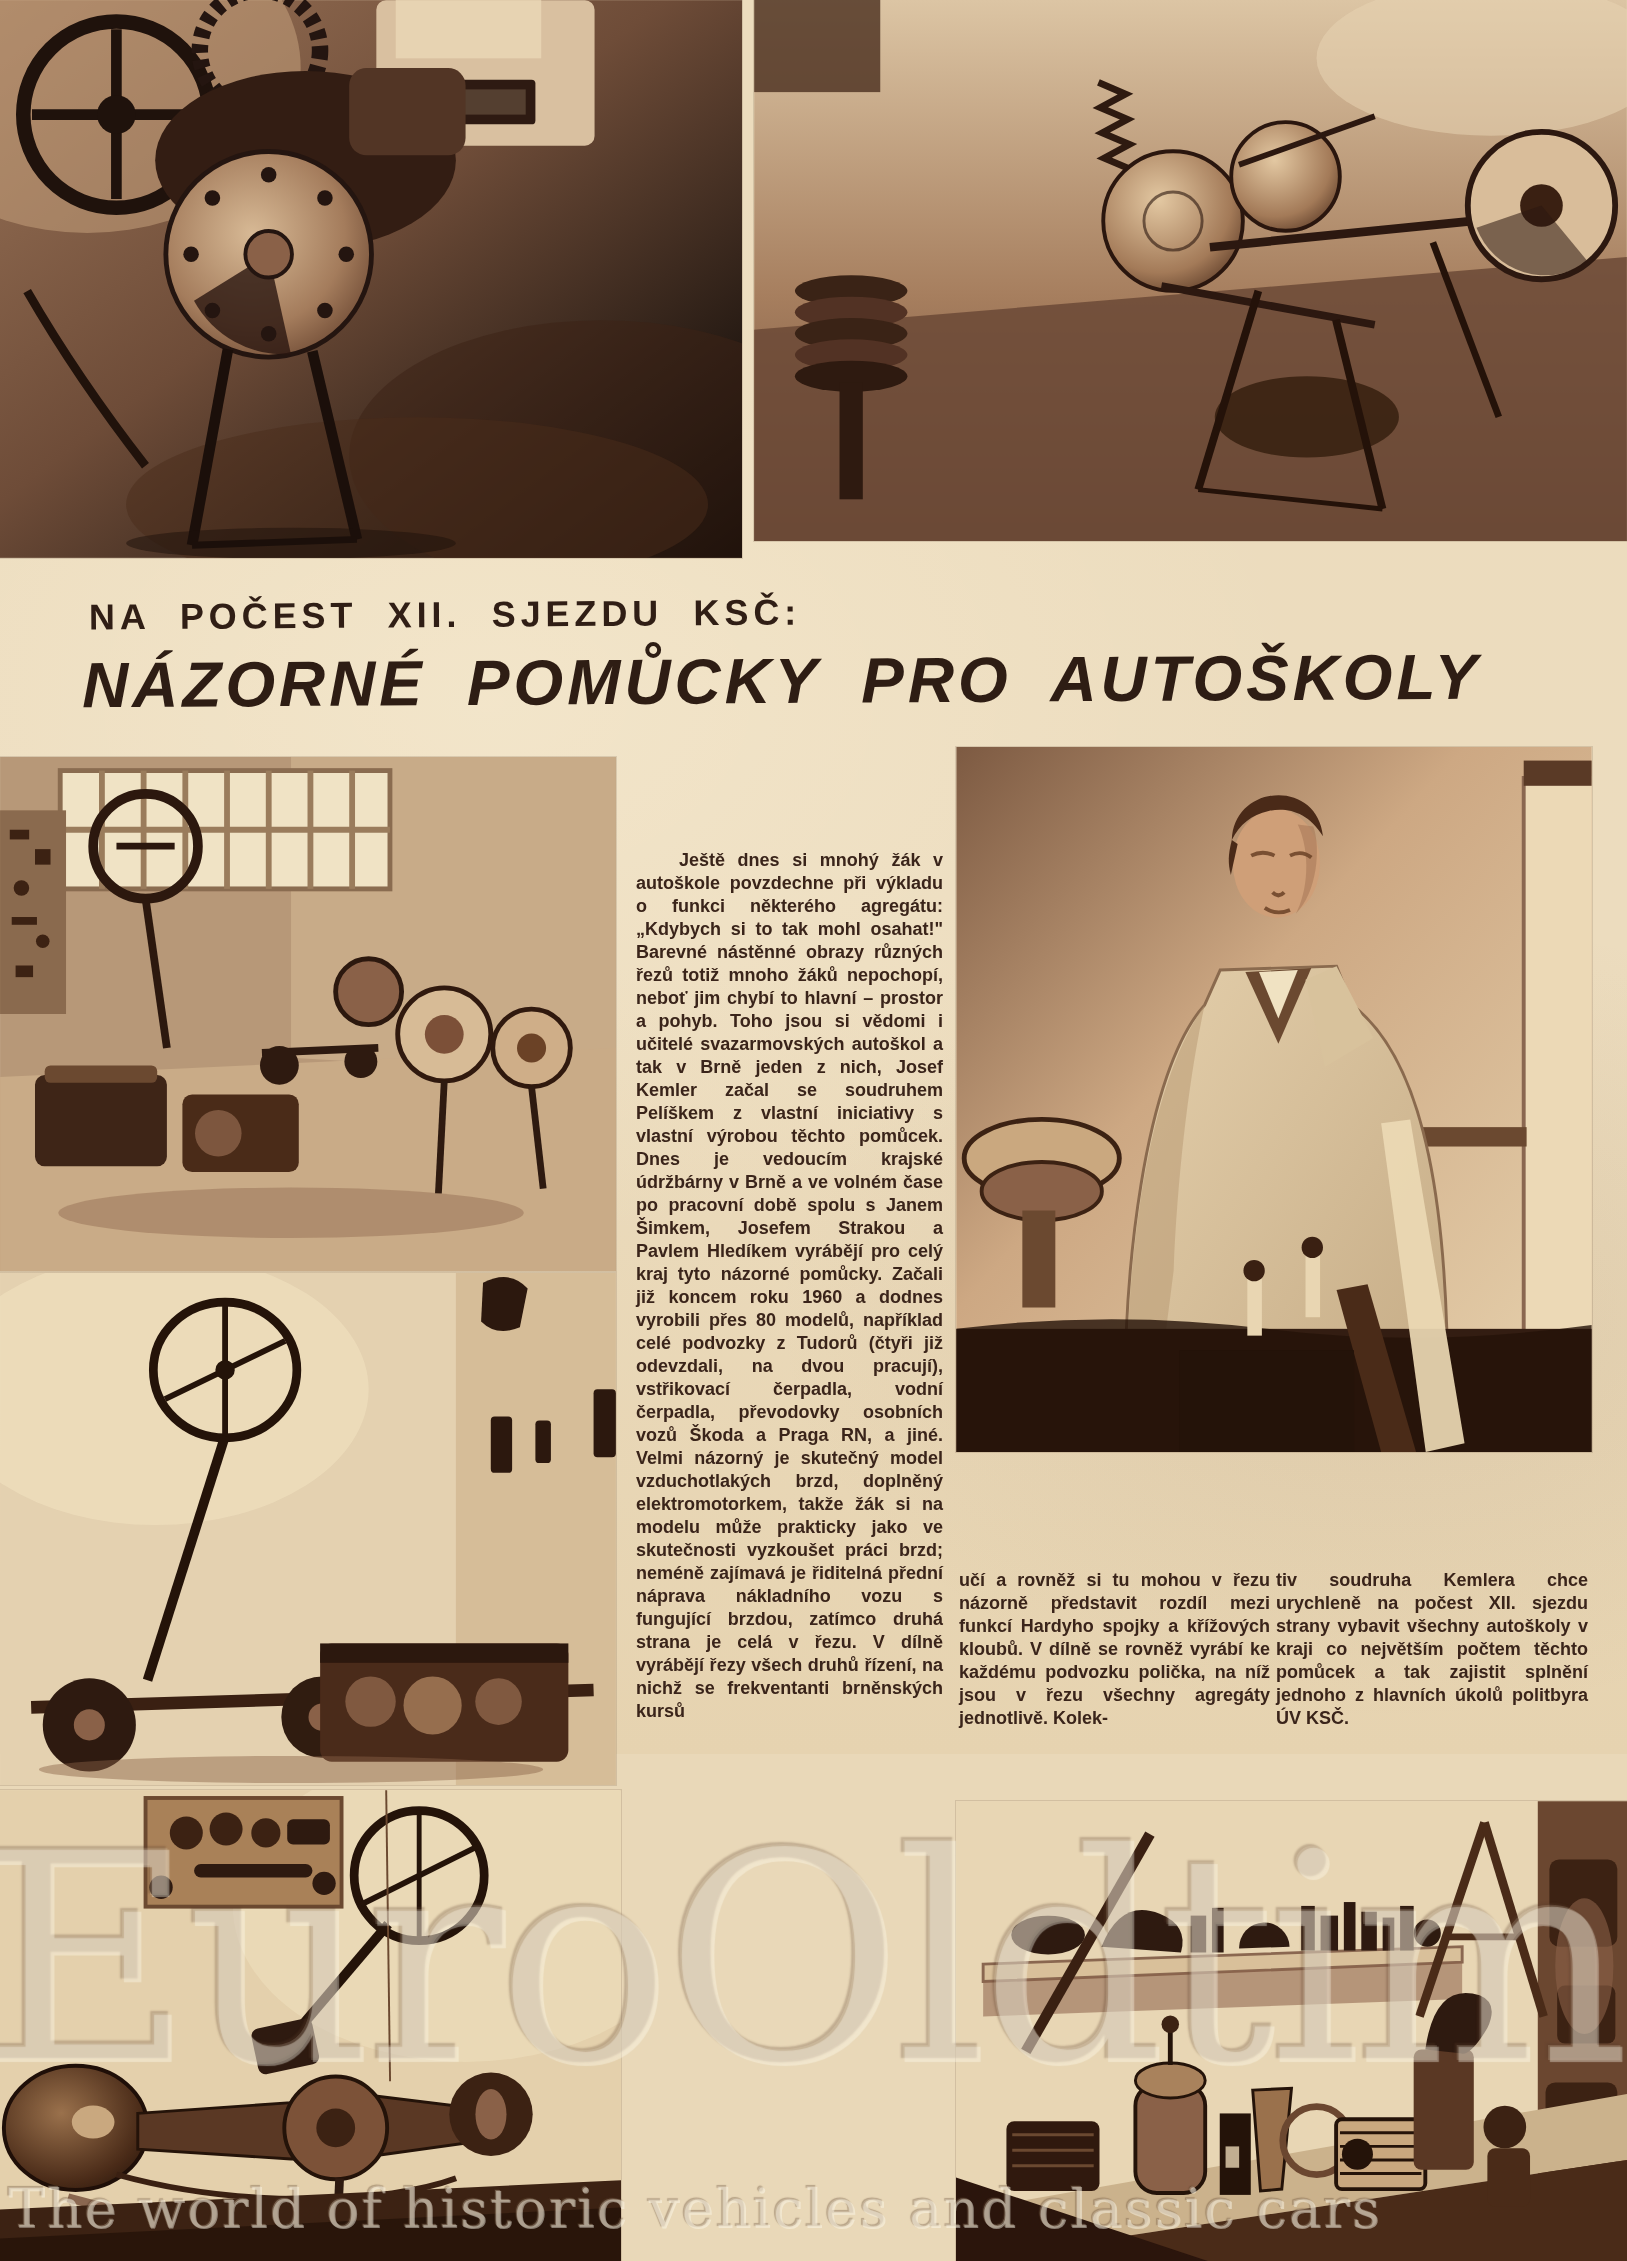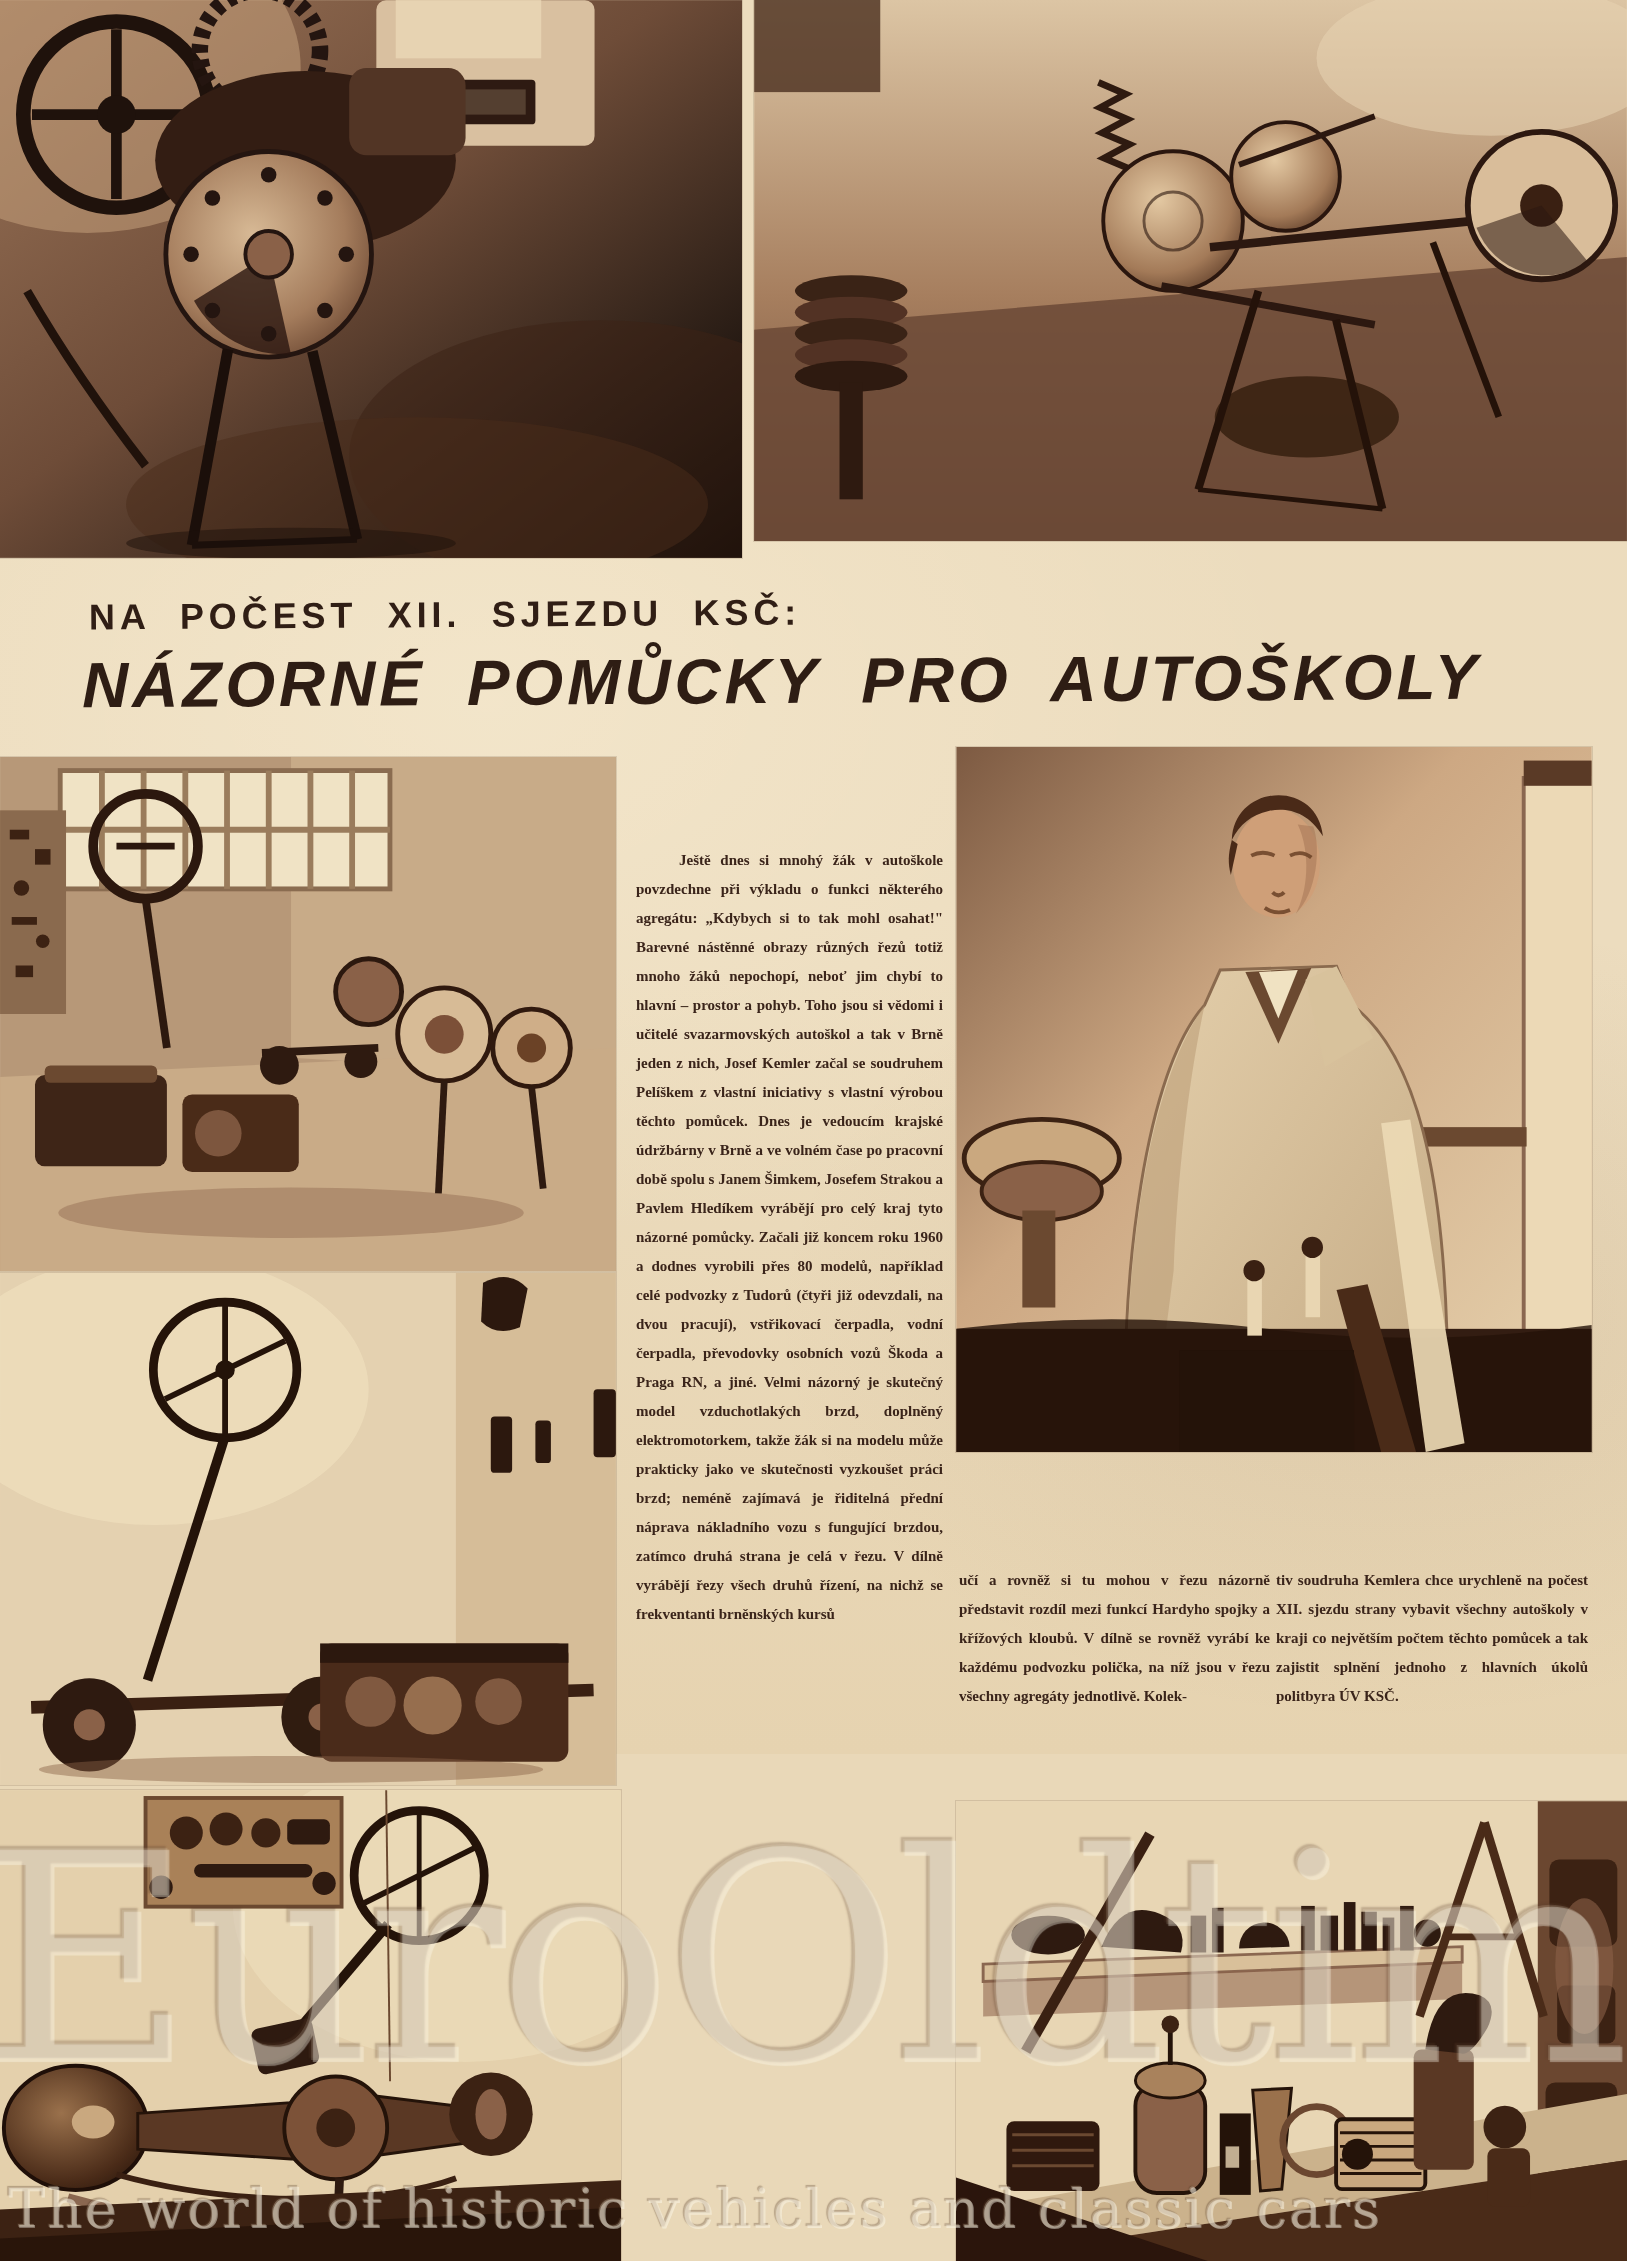--- a/index.html
+++ b/index.html
@@ -8,22 +8,22 @@
         background:
           radial-gradient(1164px 776px at 30% 40%, rgba(255,246,224,.35), rgba(0,0,0,0) 70%),
           radial-gradient(873px 582px at 85% 75%, rgba(120,85,55,.10), rgba(0,0,0,0) 70%),
           linear-gradient(180deg,#ecdcbd 0%, #ecdcbe 55%, #e6d3b0 100%);
         font-family:"Liberation Sans", sans-serif; color:#362218;}
   .photo{position:absolute; display:block; box-shadow:0 0 0 1px rgba(80,55,35,.15);}
   .kicker{position:absolute; left:89px; top:594px; font-weight:bold; font-size:36px;
           letter-spacing:4.9px; word-spacing:15.5px; color:#301e15; transform:rotate(-.4deg); white-space:nowrap;}
   .title{position:absolute; left:82px; top:644px; font-weight:bold; font-style:italic; font-size:64px;
          letter-spacing:3.9px; word-spacing:19.4px; color:#2e1d14; transform:rotate(-.35deg); white-space:nowrap;}
-  .bodycol{position:absolute; font-weight:bold; font-size:15px; line-height:29px;
-           text-align:justify; color:#3a241a; hyphens:auto;font-family:Liberation Serif, serif; -webkit-hyphens:auto;}
+  .bodycol{position:absolute; font-weight:bold; font-size:18px; line-height:23px;
+           text-align:justify; color:#3a241a; hyphens:auto; -webkit-hyphens:auto;}
   .bodycol.main{left:636px; top:831px; width:307px; height:1213px; text-indent:43px;}
   .bodycol.contA{left:959px; top:1551px; width:311px; height:243px;}
   .bodycol.contB{left:1276px; top:1551px; width:312px; height:243px;}
   .wm-big{position:absolute; left:-19.4px; top:1790px; width:1669px; font-family:"DejaVu Serif", serif;
           font-size:291px; letter-spacing:-7.8px; white-space:nowrap; pointer-events:none;
           color:rgba(240,229,206,.16);
           text-shadow:1.9px 1.9px 1px rgba(255,252,240,.38), -1.9px -1.9px 1.9px rgba(90,62,42,.28);}
   .wm-tag{position:absolute; left:7.8px; top:2176px; width:1627px; font-family:"DejaVu Serif", serif;
           font-size:55px; letter-spacing:1.9px; white-space:nowrap; pointer-events:none;
           color:rgba(238,226,202,.30);

